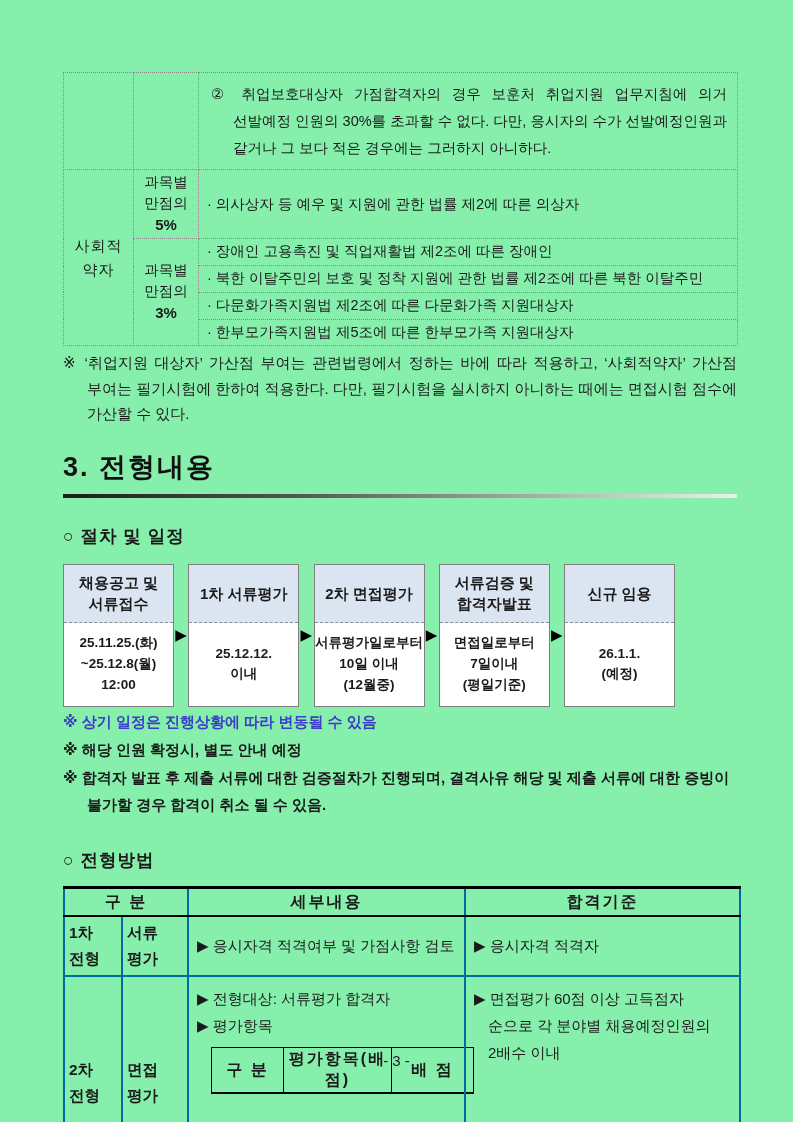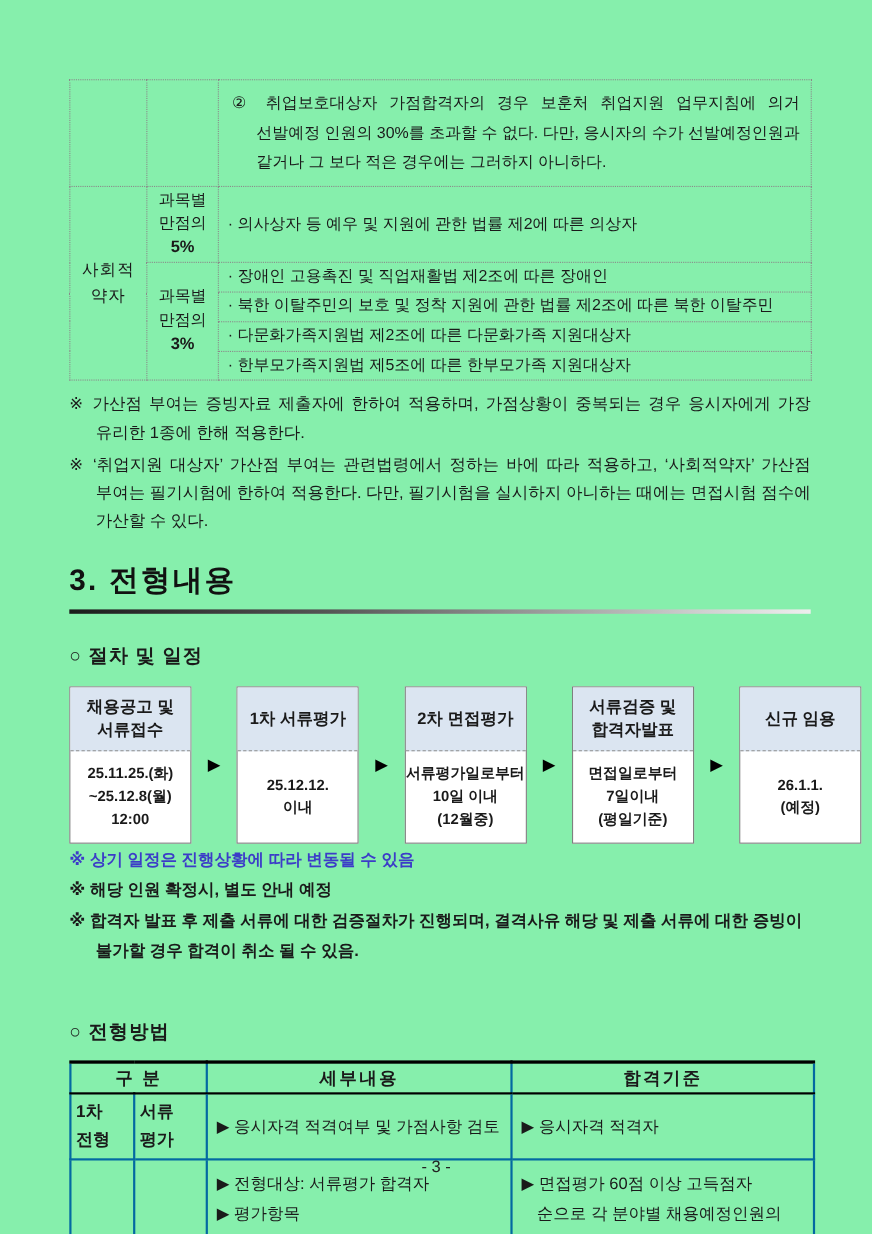--- a/index.html
+++ b/index.html
@@ -37,21 +37,21 @@
   }
   .star-note.blue{color:#3c3cc8;}
   .star-note.tight{margin-top:4px;}
 
   
   .sec-title{margin-top:22px;font-size:27px;font-weight:800;letter-spacing:2px;color:#111;}
   .sec-rule{height:4px;margin-top:9px;background:linear-gradient(to right,#1c1c1c 0%,#555 35%,#cfcfcf 85%,#eeeeee 100%);}
   .sub-title{margin-top:26px;font-size:17.5px;font-weight:bold;letter-spacing:1px;}
 
   
-  .flow{display:flex;margin-top:16px;width:720px;}
+  .flow{display:flex;margin-top:16px;width:612px;}
   .flow-box{
     width:111px;height:143px;border:1.5px solid #7f7f7f;background:#fff;
     display:flex;flex-direction:column;box-sizing:border-box;
   }
   .flow-head{
     height:57px;flex:none;background:#dbe5f1;border-bottom:1px dashed #8f8f8f;
     display:flex;align-items:center;justify-content:center;
     font-weight:bold;font-size:15px;line-height:1.45;text-align:center;white-space:pre-line;
   }
   .flow-body{
@@ -121,21 +121,20 @@
         </tr>
         <tr>
           <td class="item">· 다문화가족지원법 제2조에 따른 다문화가족 지원대상자</td>
         </tr>
         <tr>
           <td class="item blue-bottom">· 한부모가족지원법 제5조에 따른 한부모가족 지원대상자</td>
         </tr>
       </tbody>
     </table>
 
-    <div class="star-note" style="margin-top:9px">※ 가산점 부여는 증빙자료 제출자에 한하여 적용하며, 가점상황이 중복되는 경우 응시자에게 가장 유리한 1종에 한해 적용한다.</div>
     <div class="star-note tight">※ ‘취업지원 대상자’ 가산점 부여는 관련법령에서 정하는 바에 따라 적용하고, ‘사회적약자’ 가산점 부여는 필기시험에 한하여 적용한다. 다만, 필기시험을 실시하지 아니하는 때에는 면접시험 점수에 가산할 수 있다.</div>
 
     <div class="sec-title">3. 전형내용</div>
     <div class="sec-rule"></div>
 
     <div class="sub-title">○ 절차 및 일정</div>
 
     <div class="flow">
       <div class="flow-box">
         <div class="flow-head">채용공고 및
@@ -172,21 +171,21 @@
 (예정)</div>
       </div>
     </div>
 
     <div class="sched-notes">
       <div class="star-note blue">※ 상기 일정은 진행상황에 따라 변동될 수 있음</div>
       <div class="star-note">※ 해당 인원 확정시, 별도 안내 예정</div>
       <div class="star-note">※ 합격자 발표 후 제출 서류에 대한 검증절차가 진행되며, 결격사유 해당 및 제출 서류에 대한 증빙이 불가할 경우 합격이 취소 될 수 있음.</div>
     </div>
 
-    <div class="sub-title" style="margin-top:48px">○ 전형방법</div>
+    <div class="sub-title" style="margin-top:30px">○ 전형방법</div>
 
     <table class="method">
       <colgroup>
           <col style="width:58px">
           <col style="width:66px">
           <col style="width:277px">
           <col style="width:275px">
         </colgroup>
       <tbody>
         <tr>

